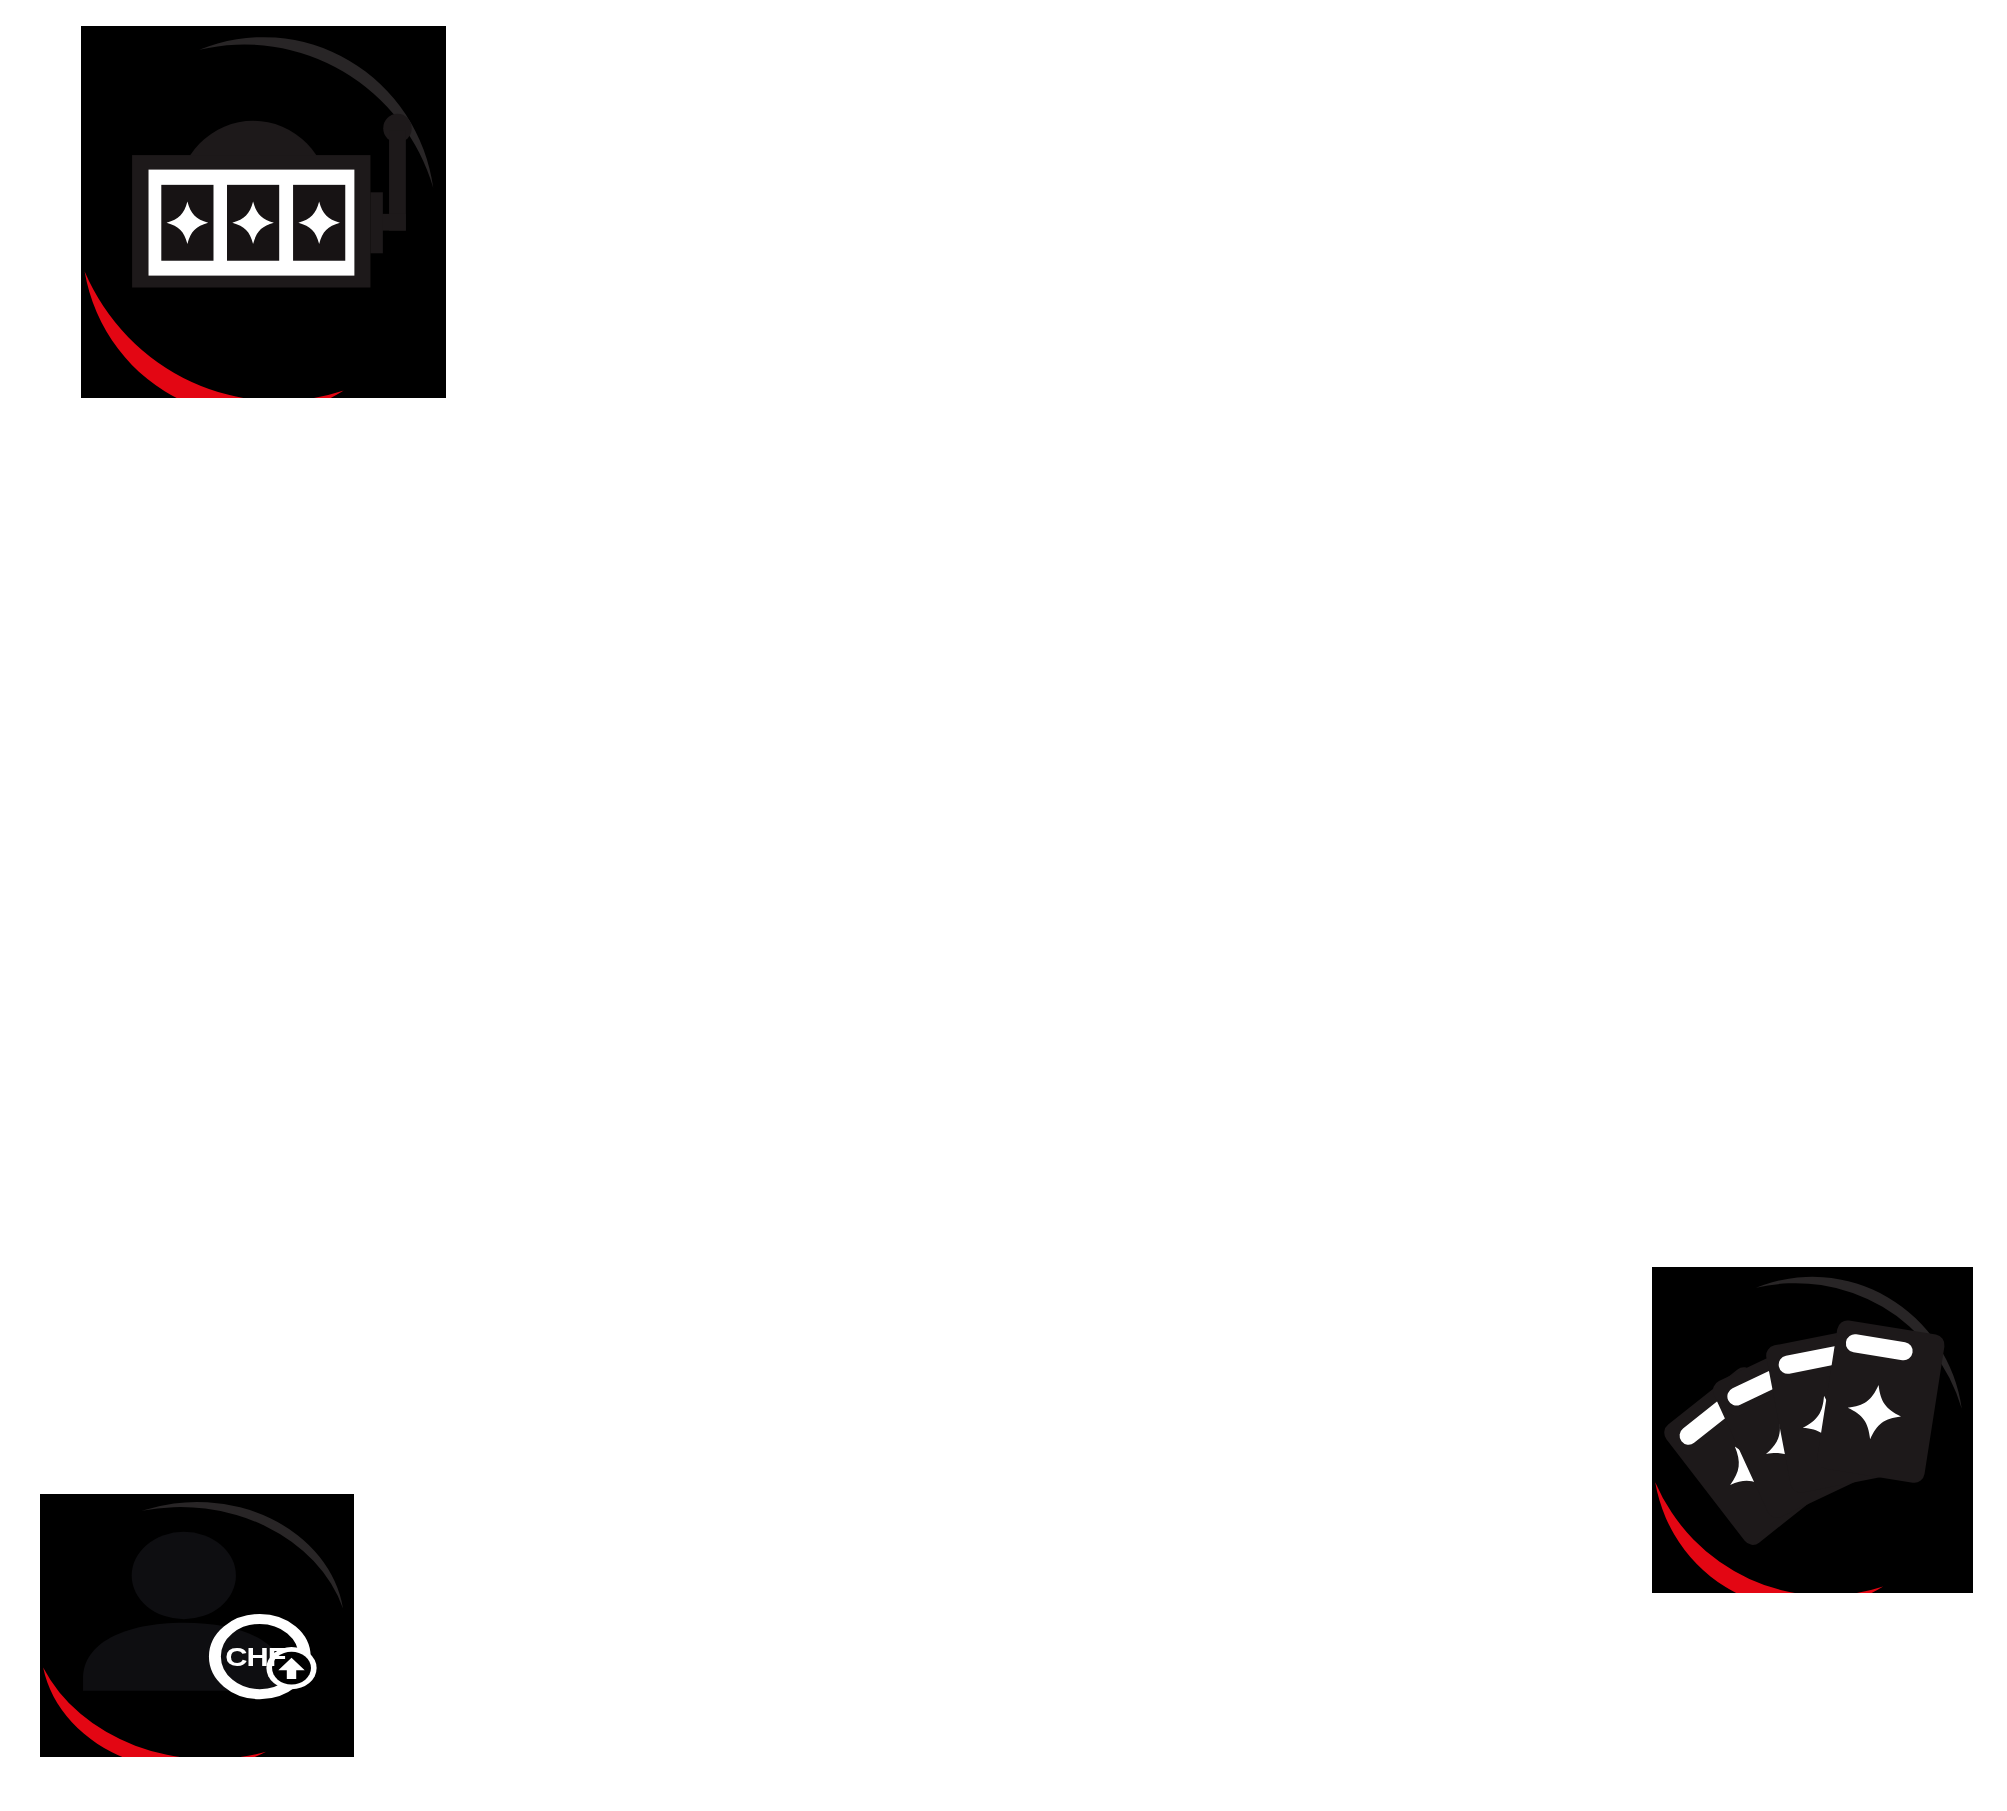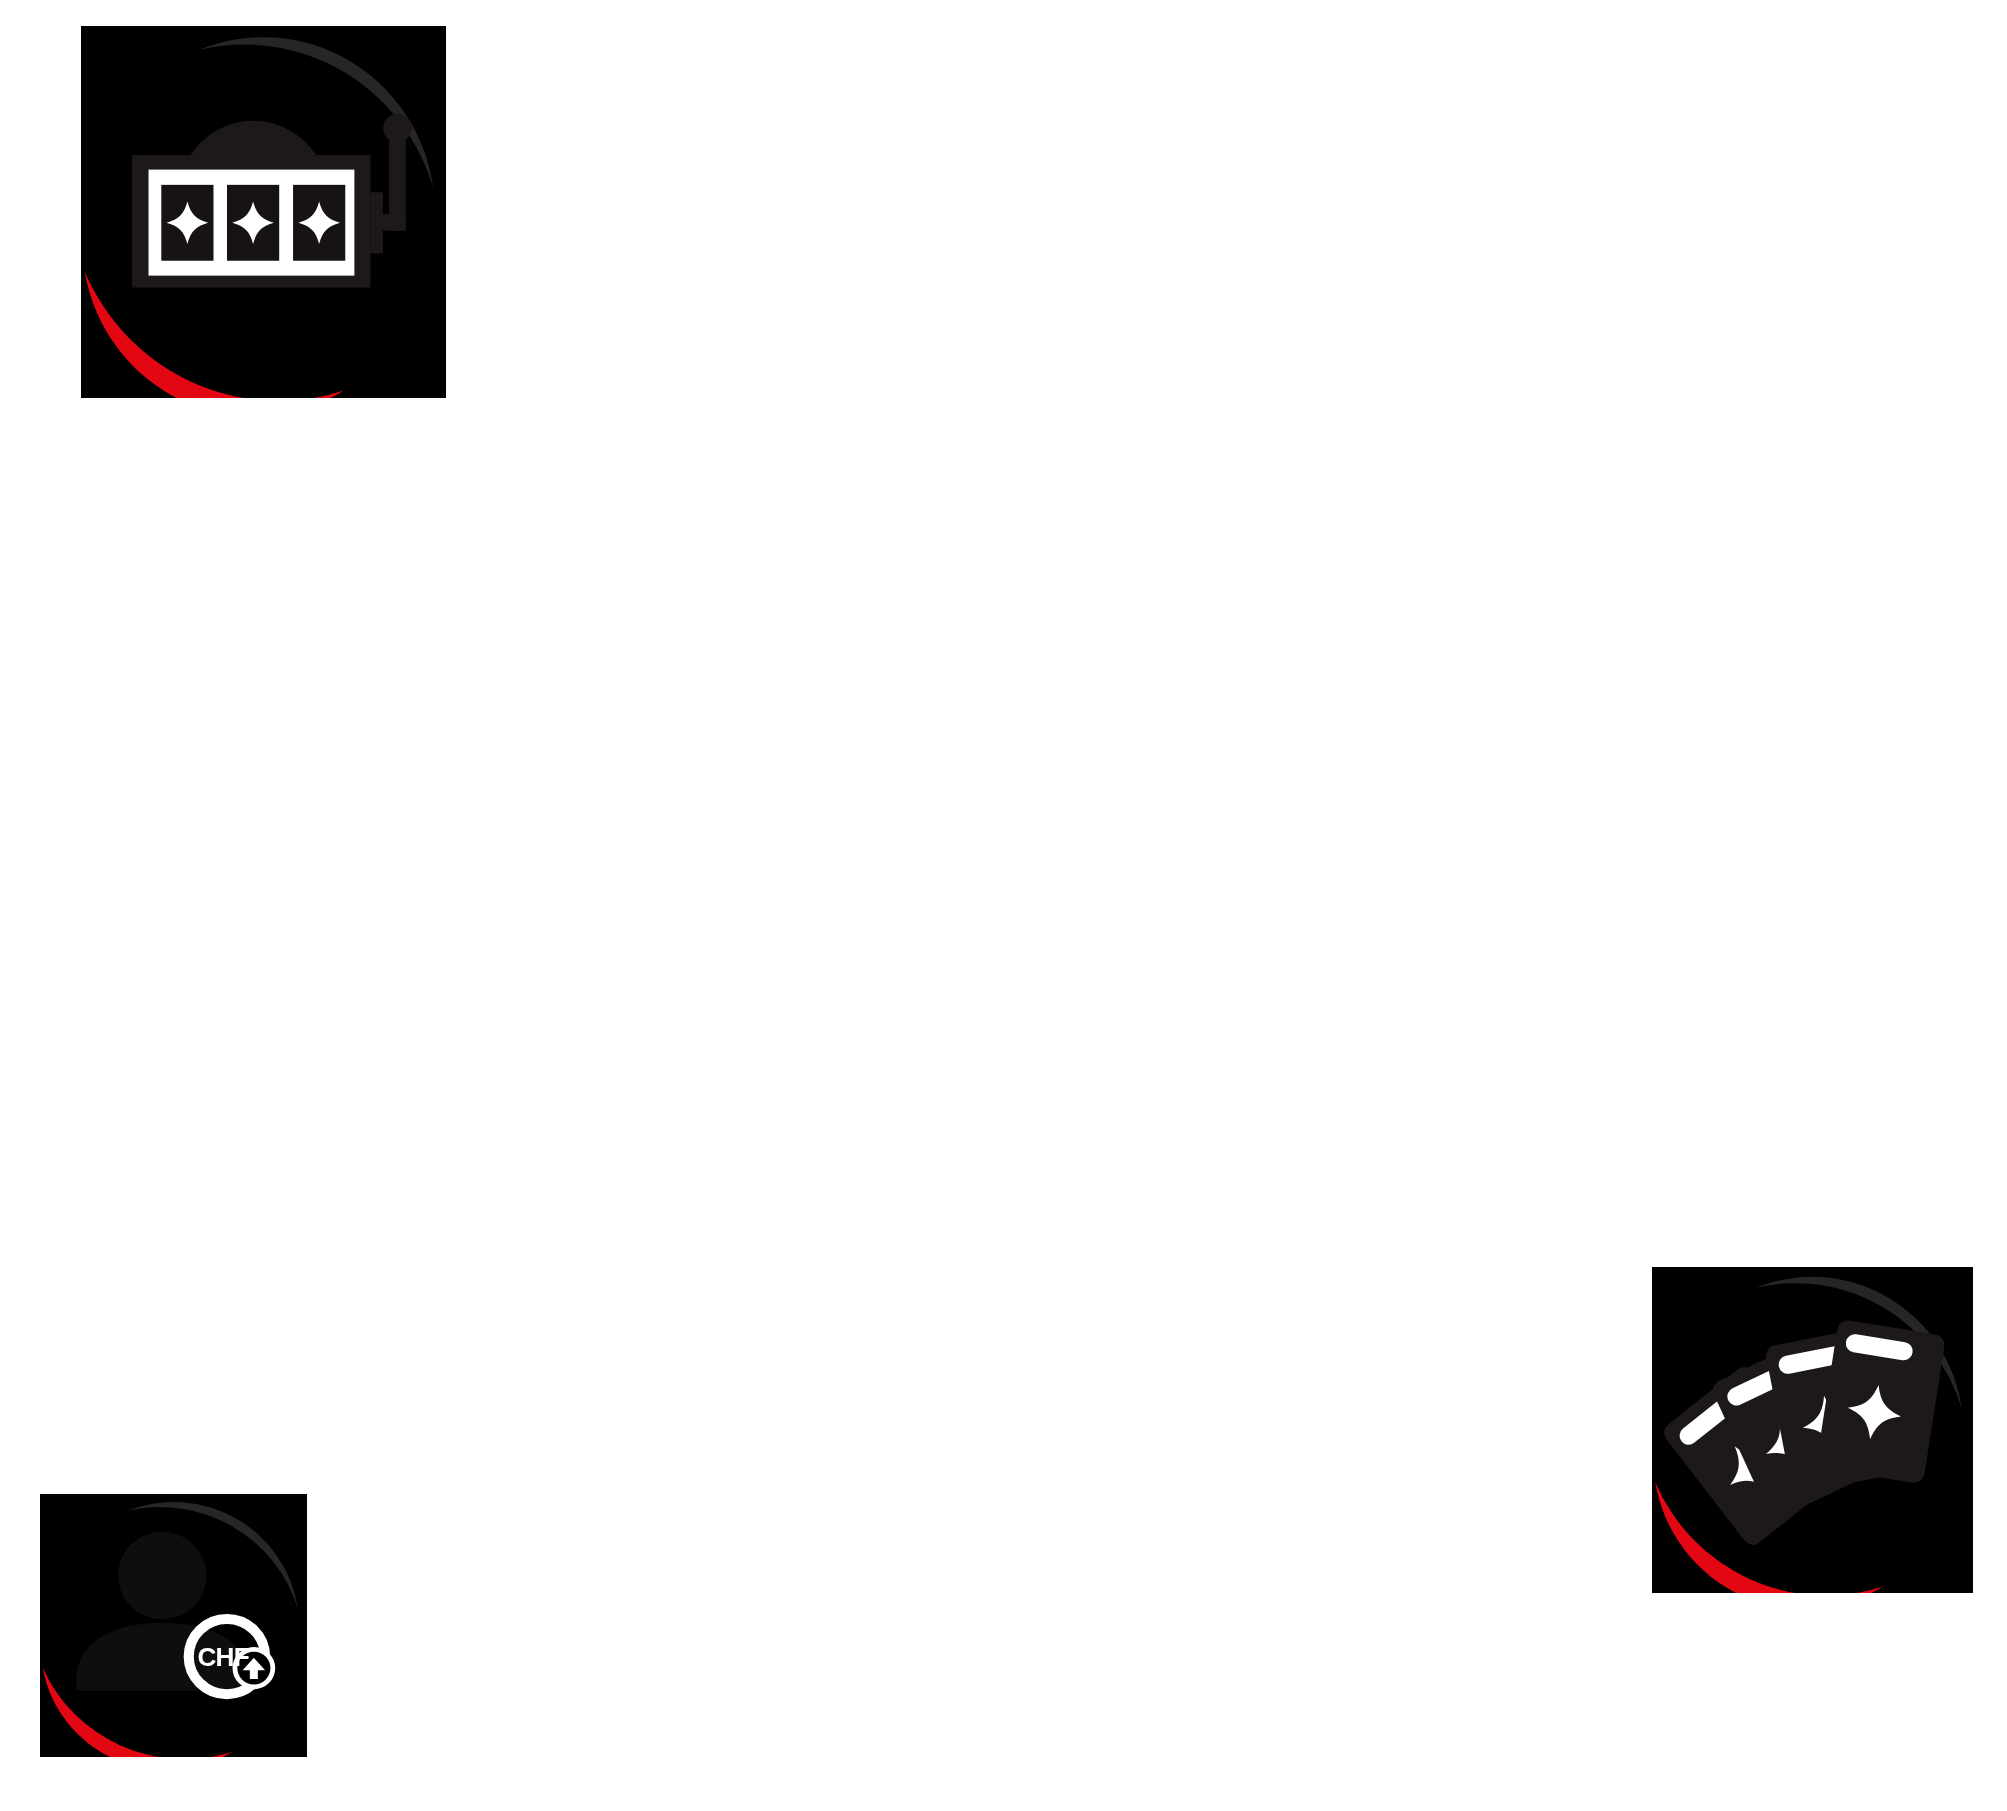--- a/index.html
+++ b/index.html
@@ -11,21 +11,21 @@
     overflow: hidden;
   }
   .tile {
     position: absolute;
     background: var(--tile_background, #000);
     overflow: hidden;
   }
   .tile svg { display: block; width: 100%; height: 100%; }
   .tile-slot   { left: 81px;   top: 25.5px;   width: 365px; height: 372px; }
   .tile-cards  { left: 1652px; top: 1267px; width: 321px; height: 326px; }
-  .tile-person { left: 40px;   top: 1494px; width: 267px; height: 263px; }
+  .tile-person { left: 40px;   top: 1494px; width: 314px; height: 263px; }
 
   .sw-dark  { fill: var(--swoosh_dark, #282526); }
   .sw-red   { fill: var(--swoosh_red, #e30613); }
   .charcoal { fill: var(--icon_charcoal, #1d191a); }
   .white    { fill: var(--icon_white, #ffffff); }
   .win      { fill: var(--reel_window, #171314); }
   .person   { fill: var(--person_fill, #0e0e11); }
   .bg-fill  { fill: var(--tile_background, #000); }
   .chf-text {
     fill: var(--icon_white, #ffffff);

